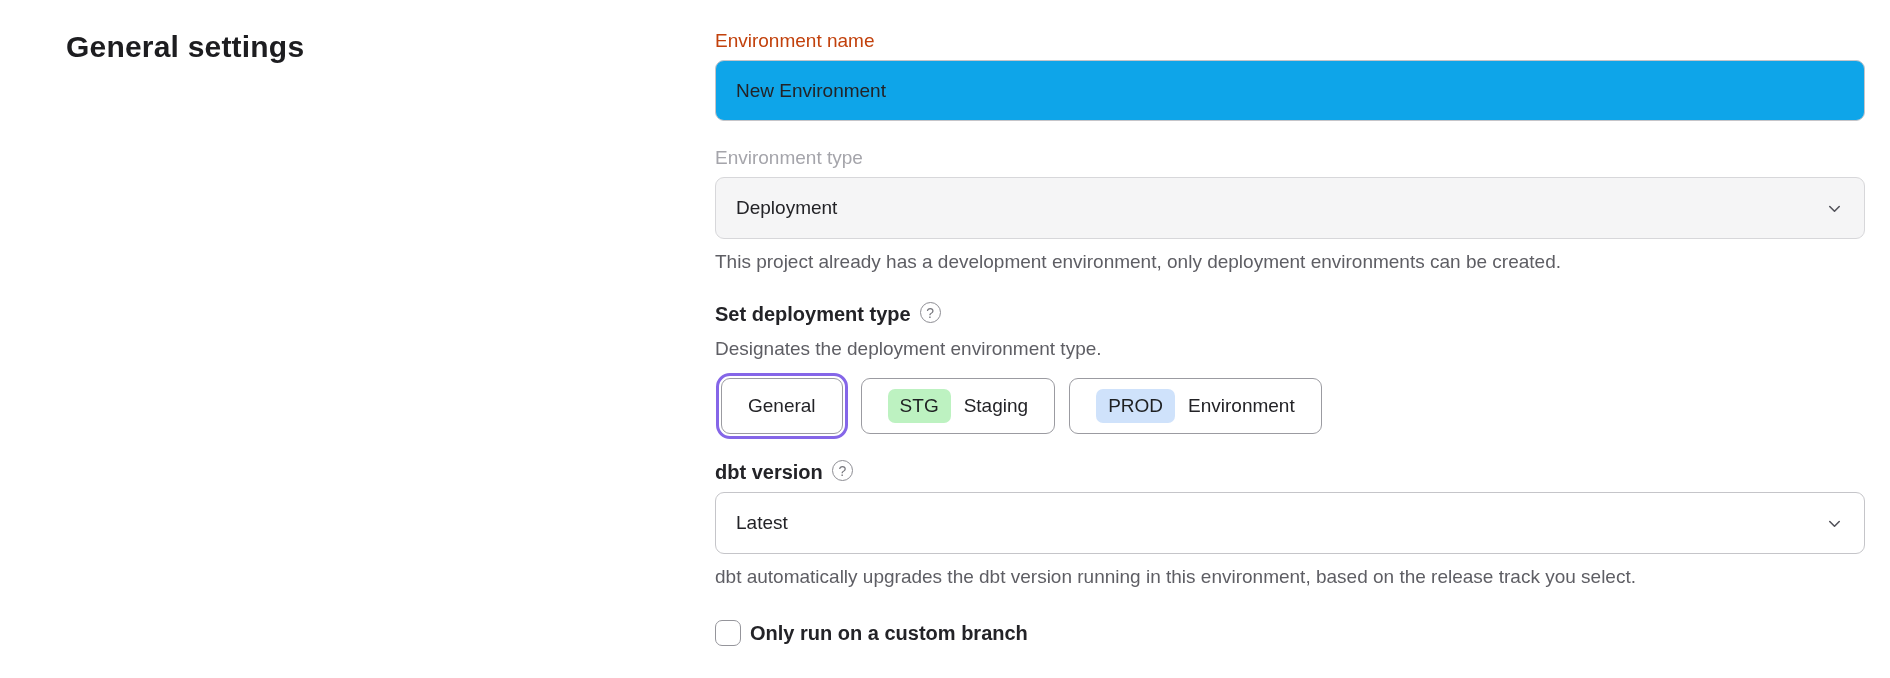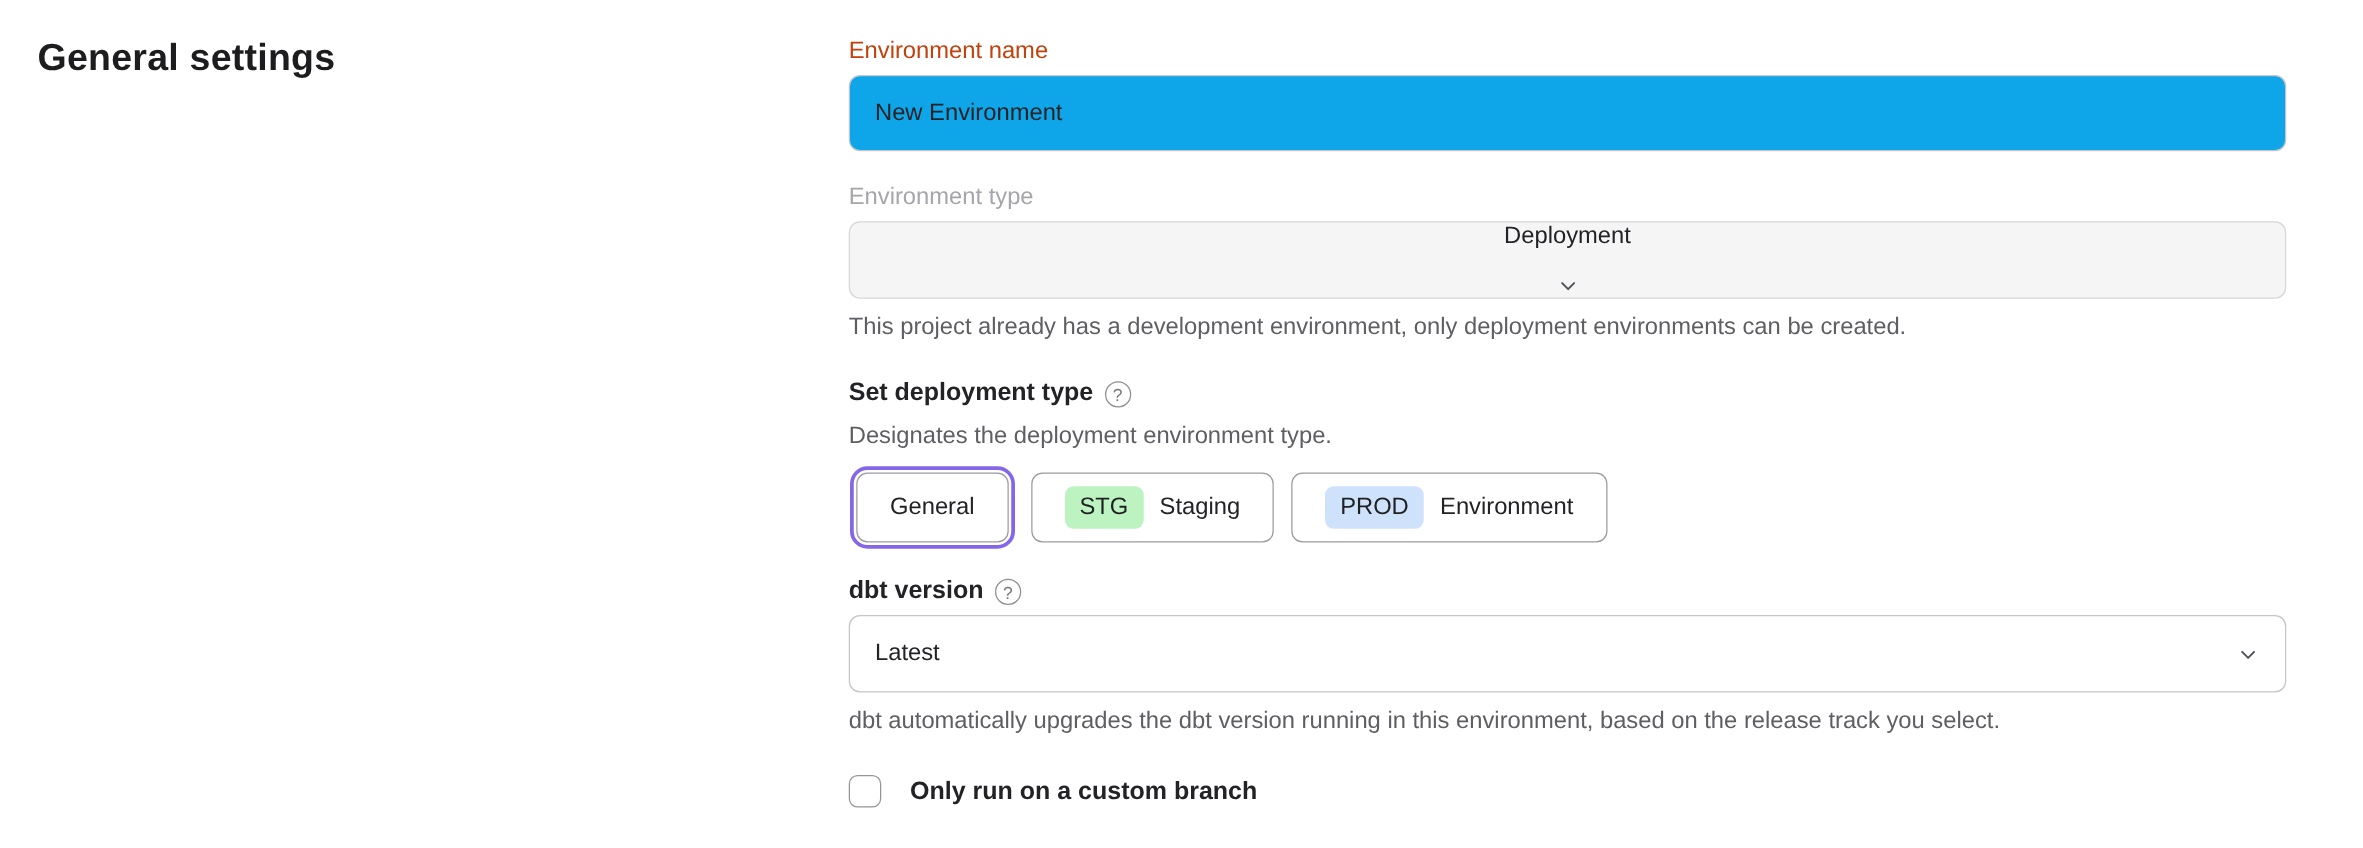--- a/index.html
+++ b/index.html
@@ -8,20 +8,21 @@
     font-family: "Liberation Sans", "DejaVu Sans", sans-serif;
     color: #26262a;
     width: 1890px;
     height: 678px;
     overflow: hidden;
   }
   .layout {
     display: flex;
     width: 1890px;
     height: 550px;
+    padding-left: 36px;
   }
   
   .left-col {
     width: 679px;
     flex: 0 0 679px;
     padding: 30px 0 0 30px;
   }
   .page-title {
     font-size: 30px;
     font-weight: 700;
@@ -43,21 +44,21 @@
   .field-label {
     display: block;
     font-size: 19px;
     font-weight: 500;
     color: #c2410c;
     line-height: 22px;
   }
   .field-label.disabled { color: #a5a5ab; }
   .section-label {
     display: flex;
-    align-items: flex-end;
+    align-items: flex-start;
     font-size: 20px;
     font-weight: 700;
     color: #232327;
     line-height: 24px;
   }
   .help-icon {
     display: inline-flex;
     align-items: center;
     justify-content: center;
     width: 21px;
@@ -96,21 +97,20 @@
     background: #ffffff;
     display: flex;
     align-items: center;
     justify-content: space-between;
     cursor: pointer;
   }
   .select.disabled {
     background: #f5f5f6;
     border-color: #d7d7da;
     cursor: default;
-    flex-direction: column;
   }
   .chevron { display: inline-flex; align-items: center; }
   .helper-text {
     margin-top: 11px;
     font-size: 19px;
     color: #5e5e64;
     line-height: 23px;
   }
   .spacer-26 { height: 26px; }
   .spacer-29 { height: 29px; }
@@ -162,21 +162,21 @@
     -webkit-appearance: none;
     width: 26px;
     height: 26px;
     border: 1.5px solid #95959b;
     border-radius: 7px;
     background: #ffffff;
     cursor: pointer;
     flex: 0 0 auto;
   }
   .checkbox-label {
-    margin-left: 23px;
+    margin-left: 9px;
     font-size: 20px;
     font-weight: 600;
     color: #232327;
     cursor: pointer;
     text-align: center;
   }
 </style>
 </head>
 <body>
 

